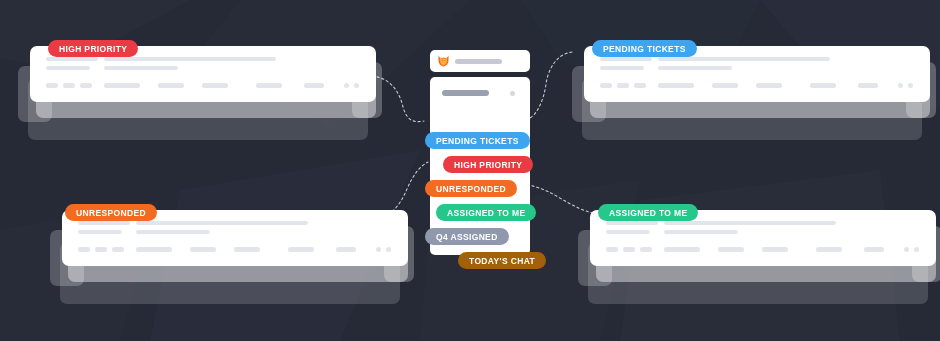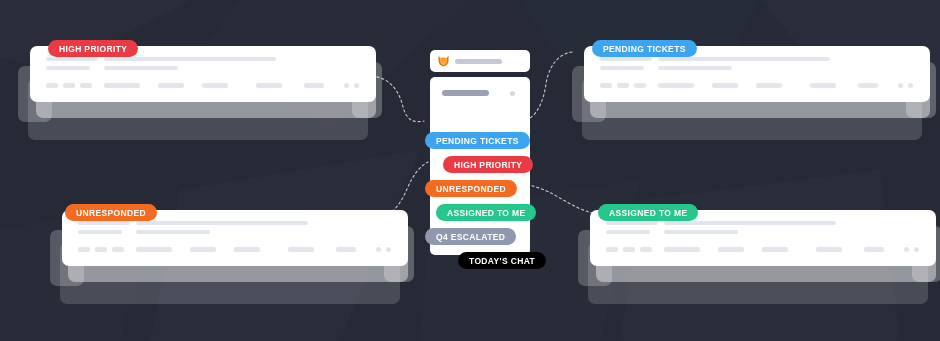--- a/index.html
+++ b/index.html
@@ -407,20 +407,20 @@
       <div id="console-head-dot"></div>
 
       <div class="badge cbadge" style="left:-5px; top:55px; background:#3da5f0;">PENDING TICKETS</div>
 
       <div class="badge cbadge" style="left:13px; top:79px; background:#ea3b44;">HIGH PRIORITY</div>
 
       <div class="badge cbadge" style="left:-5px; top:103px; background:#f26b21;">UNRESPONDED</div>
 
       <div class="badge cbadge" style="left:6px; top:127px; background:#25c78b;">ASSIGNED TO ME</div>
 
-      <div class="badge cbadge" style="left:-5px; top:151px; background:#9098ae;">Q4 ESCALATED</div>
-
-      <div class="badge cbadge" style="left:28px; top:175px; background:#000000;">TODAY'S CHAT</div>
+      <div class="badge cbadge" style="left:-5px; top:151px; background:#9098ae;">Q4 ASSIGNED</div>
+
+      <div class="badge cbadge" style="left:28px; top:175px; background:#a16207;">TODAY'S CHAT</div>
     </div>
 
   </div>
 
 </div>
 
 </body></html>

